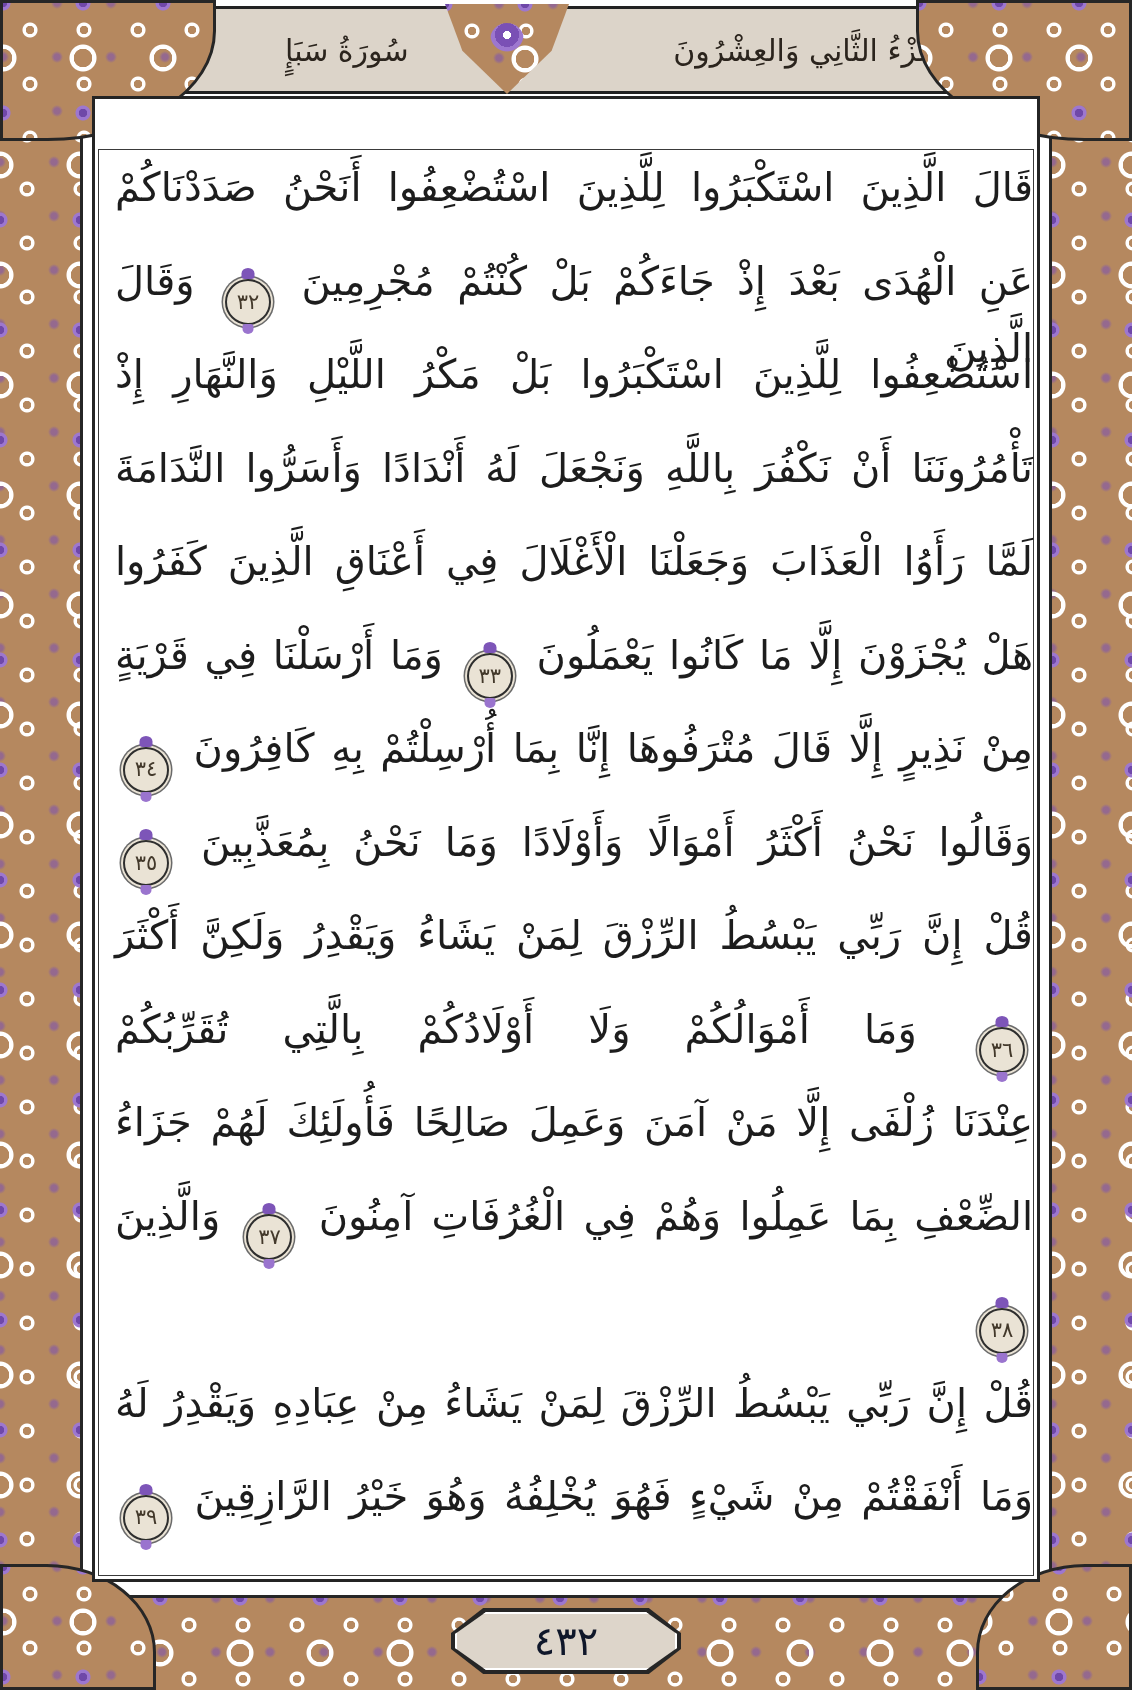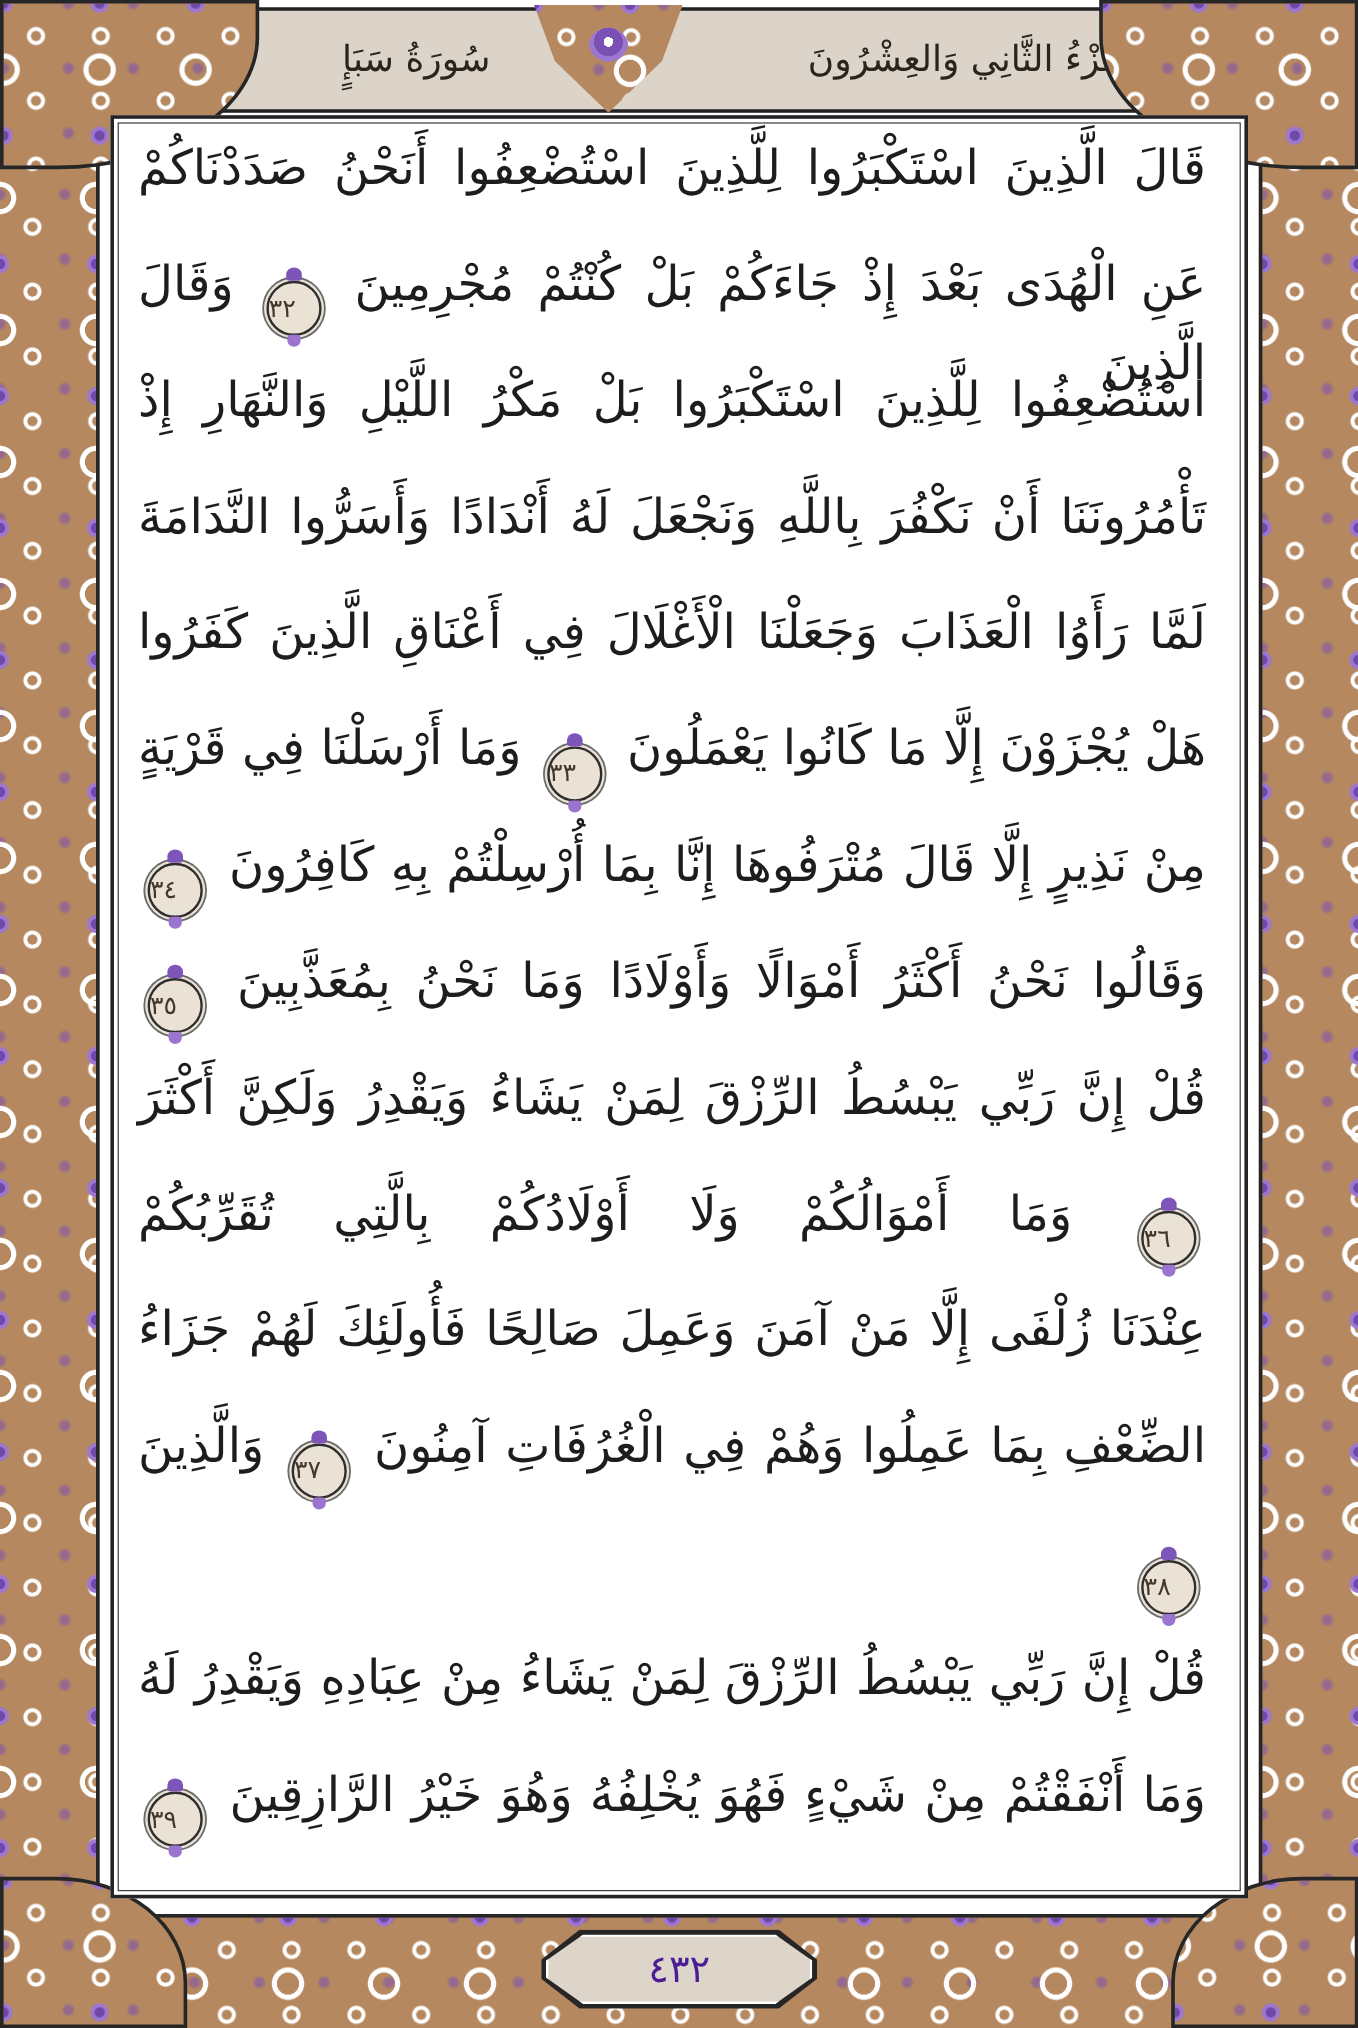--- a/index.html
+++ b/index.html
@@ -49,32 +49,32 @@
     width:34px;height:34px;border-radius:50% 50% 40% 40%;
     background:radial-gradient(circle at 50% 35%, #fff 0 4px, #7a50b5 4px 12px, #9d77cf 12px 16px, rgba(0,0,0,0) 17px);
   }
   
   .frame{
     position:absolute;left:92px;right:92px;top:96px;bottom:108px;z-index:4;
     border:3px solid #242424;background:#fff;
   }
   .frame-inner{
     position:absolute;inset:3px;border:1.5px solid #3a3a3a;
-    padding:14px 28px 10px 16px;display:flex;flex-direction:column;
+    padding:14px 0 10px 16px;display:flex;flex-direction:column;margin-top:47px;
   }
   .lines{flex:1;display:flex;flex-direction:column;justify-content:space-between;}
   .line{
     direction:rtl;text-align:justify;text-align-last:justify;
     font-size:40px;line-height:1.15;color:#1d1d1d;
     height:92px;display:block;overflow:visible;
   }
   .vtext{color:#1d1d1d;}
   
   .verse-marker{
-    position:relative;display:inline-flex;align-items:center;justify-content:flex-end;
+    position:relative;display:inline-flex;align-items:center;justify-content:center;
     width:46px;height:46px;border-radius:50%;box-sizing:border-box;
     background:#eae3d5;border:2.5px solid #2e2e2e;
     box-shadow:0 0 0 2px #eae3d5,0 0 0 3.5px #6a6a6a;
     vertical-align:-14px;margin:0 8px;
   }
   .verse-marker::before{
     content:"";position:absolute;top:-13px;left:50%;transform:translateX(-50%);
     width:13px;height:11px;background:#7d55b8;border-radius:50% 50% 25% 25%;
   }
   .verse-marker::after{
@@ -88,21 +88,21 @@
     width:230px;height:66px;background:#262626;
     clip-path:polygon(14% 0,86% 0,100% 38%,100% 62%,86% 100%,14% 100%,0 62%,0 38%);
     display:flex;align-items:center;justify-content:center;
   }
   .pagenum-inner{
     width:222px;height:58px;background:#ddd5ca;
     clip-path:polygon(14% 0,86% 0,100% 38%,100% 62%,86% 100%,14% 100%,0 62%,0 38%);
     display:flex;align-items:center;justify-content:center;
     box-shadow:inset 0 0 0 2px #fff;
   }
-  .pagenum{font-size:32px;color:#4c1d95;}
+  .pagenum{font-size:40px;color:#0f172a;}
 </style>
 </head>
 <body>
 
 <div class="page">
 
   <div class="orn border-left"></div>
   <div class="orn border-right"></div>
   <div class="orn border-bottom"></div>
 

